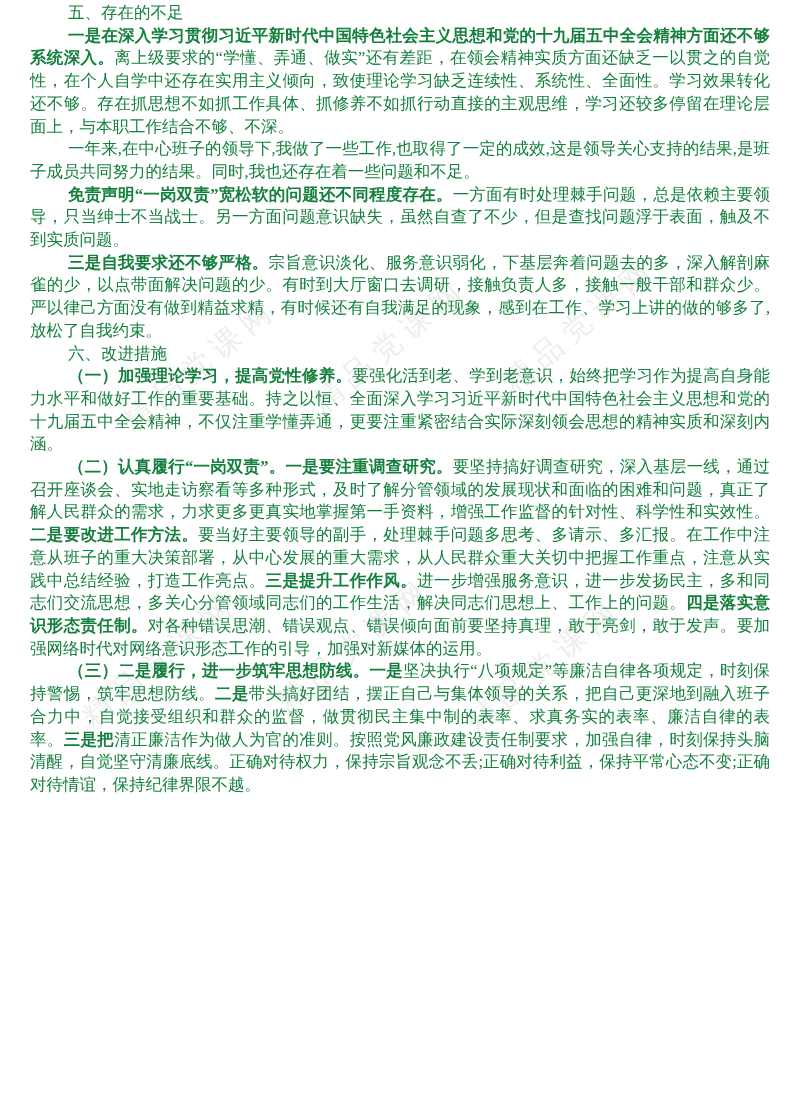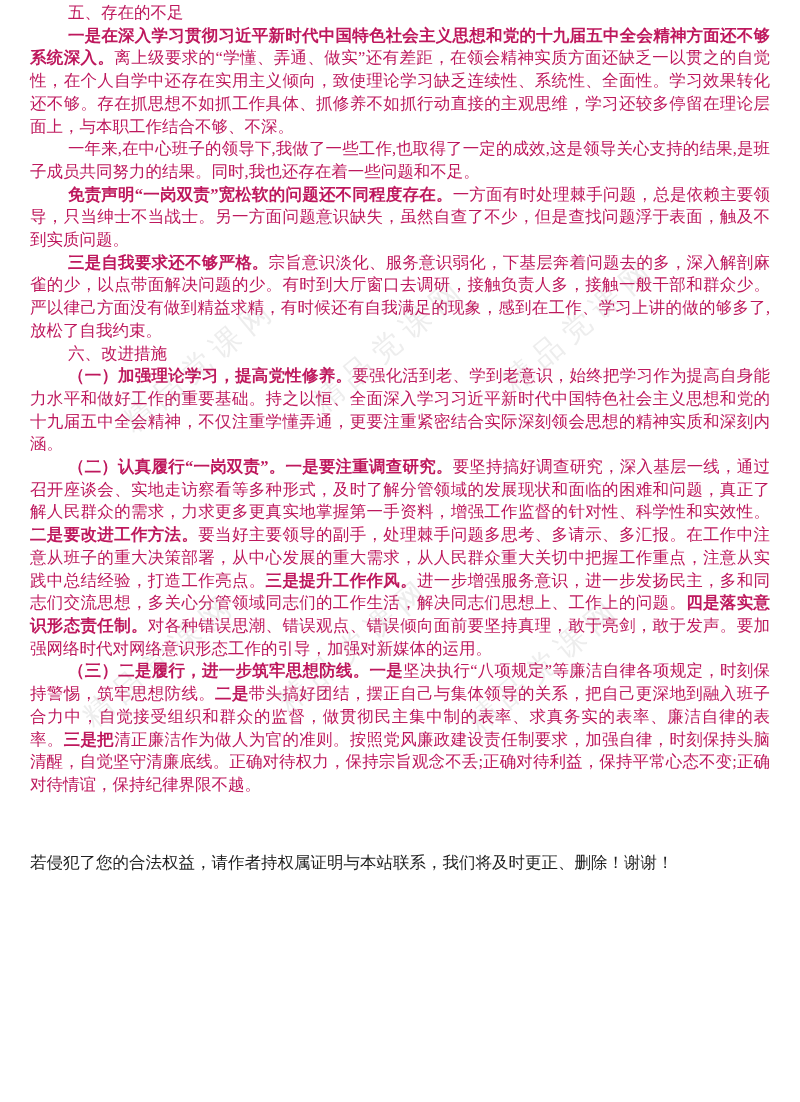--- a/index.html
+++ b/index.html
@@ -31,21 +31,21 @@
     user-select: none;
   }
   .content {
     position: absolute;
     left: 30px;
     top: 2px;
     width: 740px;
     z-index: 1;
     font-size: 16.5px;
     line-height: 22.7px;
-    color: #be185d;
+    color: #15803d;
     text-align: justify;
   }
   .content p {
     margin: 0;
     text-indent: 2.3em;
   }
   .b {
     font-weight: bold;
   }
   .disclaimer {
@@ -80,15 +80,14 @@
       <p><span class="b">一是在深入学习贯彻习近平新时代中国特色社会主义思想和党的十九届五中全会精神方面还不够系统深入。</span><span>离上级要求的“学懂、弄通、做实”还有差距，在领会精神实质方面还缺乏一以贯之的自觉性，在个人自学中还存在实用主义倾向，致使理论学习缺乏连续性、系统性、全面性。学习效果转化还不够。存在抓思想不如抓工作具体、抓修养不如抓行动直接的主观思维，学习还较多停留在理论层面上，与本职工作结合不够、不深。</span></p>
       <p><span>一年来,在中心班子的领导下,我做了一些工作,也取得了一定的成效,这是领导关心支持的结果,是班子成员共同努力的结果。同时,我也还存在着一些问题和不足。</span></p>
       <p><span class="b">免责声明“一岗双责”宽松软的问题还不同程度存在。</span><span>一方面有时处理棘手问题，总是依赖主要领导，只当绅士不当战士。另一方面问题意识缺失，虽然自查了不少，但是查找问题浮于表面，触及不到实质问题。</span></p>
       <p><span class="b">三是自我要求还不够严格。</span><span>宗旨意识淡化、服务意识弱化，下基层奔着问题去的多，深入解剖麻雀的少，以点带面解决问题的少。有时到大厅窗口去调研，接触负责人多，接触一般干部和群众少。严以律己方面没有做到精益求精，有时候还有自我满足的现象，感到在工作、学习上讲的做的够多了,放松了自我约束。</span></p>
       <p><span>六、改进措施</span></p>
       <p><span class="b">（一）加强理论学习，提高党性修养。</span><span>要强化活到老、学到老意识，始终把学习作为提高自身能力水平和做好工作的重要基础。持之以恒、全面深入学习习近平新时代中国特色社会主义思想和党的十九届五中全会精神，不仅注重学懂弄通，更要注重紧密结合实际深刻领会思想的精神实质和深刻内涵。</span></p>
       <p><span class="b">（二）认真履行“一岗双责”。一是要注重调查研究。</span><span>要坚持搞好调查研究，深入基层一线，通过召开座谈会、实地走访察看等多种形式，及时了解分管领域的发展现状和面临的困难和问题，真正了解人民群众的需求，力求更多更真实地掌握第一手资料，增强工作监督的针对性、科学性和实效性。</span><span class="b">二是要改进工作方法。</span><span>要当好主要领导的副手，处理棘手问题多思考、多请示、多汇报。在工作中注意从班子的重大决策部署，从中心发展的重大需求，从人民群众重大关切中把握工作重点，注意从实践中总结经验，打造工作亮点。</span><span class="b">三是提升工作作风。</span><span>进一步增强服务意识，进一步发扬民主，多和同志们交流思想，多关心分管领域同志们的工作生活，解决同志们思想上、工作上的问题。</span><span class="b">四是落实意识形态责任制。</span><span>对各种错误思潮、错误观点、错误倾向面前要坚持真理，敢于亮剑，敢于发声。要加强网络时代对网络意识形态工作的引导，加强对新媒体的运用。</span></p>
       <p><span class="b">（三）二是履行，进一步筑牢思想防线。一是</span><span>坚决执行“八项规定”等廉洁自律各项规定，时刻保持警惕，筑牢思想防线。</span><span class="b">二是</span><span>带头搞好团结，摆正自己与集体领导的关系，把自己更深地到融入班子合力中，自觉接受组织和群众的监督，做贯彻民主集中制的表率、求真务实的表率、廉洁自律的表率。</span><span class="b">三是把</span><span>清正廉洁作为做人为官的准则。按照党风廉政建设责任制要求，加强自律，时刻保持头脑清醒，自觉坚守清廉底线。正确对待权力，保持宗旨观念不丢;正确对待利益，保持平常心态不变;正确对待情谊，保持纪律界限不越。</span></p>
     </div>
   <div class="disclaimer">
-    <p>若侵犯了您的合法权益，请作者持权属证明与本站联系，我们将及时更正、删除！谢谢！</p>
   </div>
 </div>
 
 </body></html>

